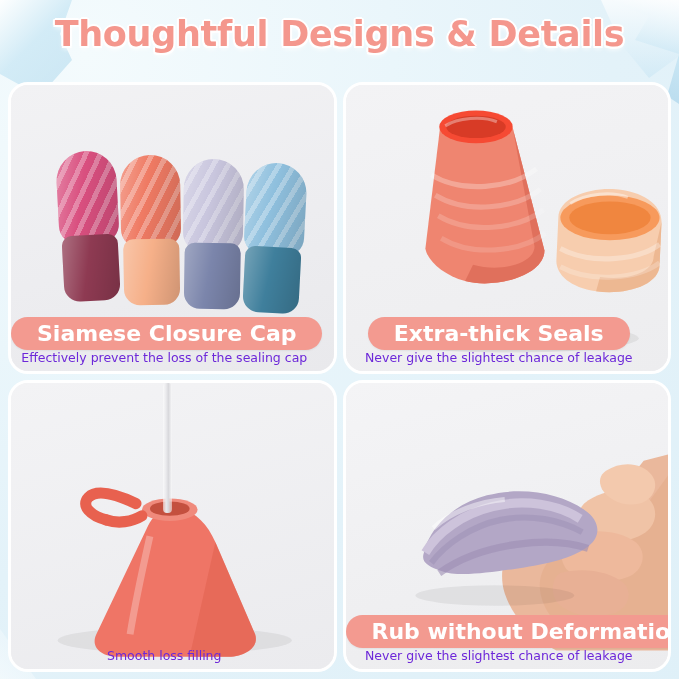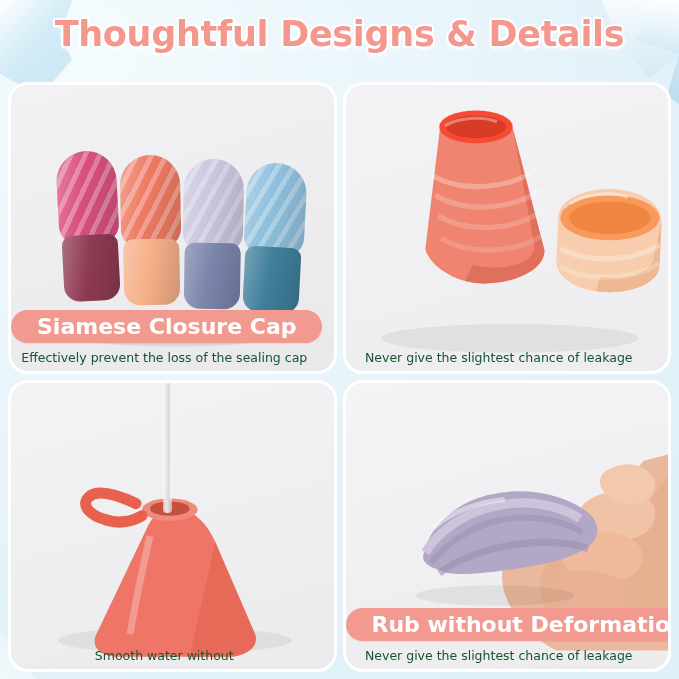--- a/index.html
+++ b/index.html
@@ -94,23 +94,23 @@
     font-size:22px;font-weight:bold;
     color:#ffffff;
     background:#f39a90;
     border-radius:22px;
     padding:4px 26px;
     line-height:1.15;
     white-space:nowrap;
     box-shadow:0 1px 2px rgba(0,0,0,.06);
   }
   .cap-sub{
-    margin-top:7px;
+    margin-top:0;
     font-size:12.5px;
-    color:#14532d;
+    color:#6d28d9;
     line-height:1.2;
     white-space:nowrap;
   }
 
   
   .p1bg{position:absolute;inset:0;background:linear-gradient(165deg,#f2f2f4 0%,#ededf0 55%,#e9e9ec 100%);}
   .capobj{position:absolute;width:60px;height:152px;}
   .capobj .top{
     position:absolute;left:0;top:0;width:60px;height:92px;
     border-radius:30px 30px 18px 18px;
@@ -230,20 +230,21 @@
             <ellipse cx="266" cy="130" rx="50" ry="22" fill="#f79a5c"></ellipse>
             <ellipse cx="266" cy="130" rx="41" ry="16" fill="#f0863f"></ellipse>
             <path d="M216 160 C246 176 294 172 316 156" stroke="rgba(255,255,255,.30)" stroke-width="5" fill="none"></path>
             <path d="M216 178 C246 194 294 190 316 174" stroke="rgba(255,255,255,.22)" stroke-width="5" fill="none"></path>
             <path d="M226 116 C242 106 268 104 284 110" stroke="rgba(255,255,255,.40)" stroke-width="3" fill="none"></path>
           </g>
         </svg>
       </div>
 
       <div class="caption">
+        <div class="cap-title">Extra-thick Seals</div>
         <div class="cap-sub">Never give the slightest chance of leakage</div>
       </div>
     </div>
 
     <div class="panel">
       <div class="photo p3bg">
         <div class="stream"></div>
         <svg width="100%" height="100%" viewBox="0 0 325 280" preserveAspectRatio="none">
           <ellipse cx="165" cy="252" rx="118" ry="13" fill="rgba(0,0,0,0.06)"></ellipse>
 
@@ -254,21 +255,21 @@
           <ellipse cx="160" cy="123" rx="20" ry="7" fill="#c4503f"></ellipse>
 
           <path d="M126 118 C104 108 86 104 78 112 C70 120 80 130 96 134" stroke="#e8614f" stroke-width="11" fill="none" stroke-linecap="round"></path>
           <path d="M96 134 C108 138 122 136 132 130" stroke="#e8614f" stroke-width="11" fill="none" stroke-linecap="round"></path>
 
           <path d="M140 150 C134 176 126 210 120 246" stroke="rgba(255,255,255,.28)" stroke-width="7" fill="none"></path>
         </svg>
       </div>
 
       <div class="caption">
-        <div class="cap-sub">Smooth water without</div>
+        <div class="cap-sub">Smooth loss filling</div>
       </div>
     </div>
 
     <div class="panel">
       <div class="photo p4bg">
         <svg width="100%" height="100%" viewBox="0 0 325 280" preserveAspectRatio="none">
 
           <path d="M325 70 L325 262 L212 262 C188 250 168 230 160 206 C152 182 162 156 186 146 C210 136 238 142 258 128 C276 116 286 92 300 76 Z" fill="#eab89c"></path>
           <path d="M325 90 L325 250 L238 252 C216 242 200 226 196 206 C192 184 206 166 228 160 C252 154 276 150 292 134 Z" fill="#e3a886" opacity=".45"></path>
 

